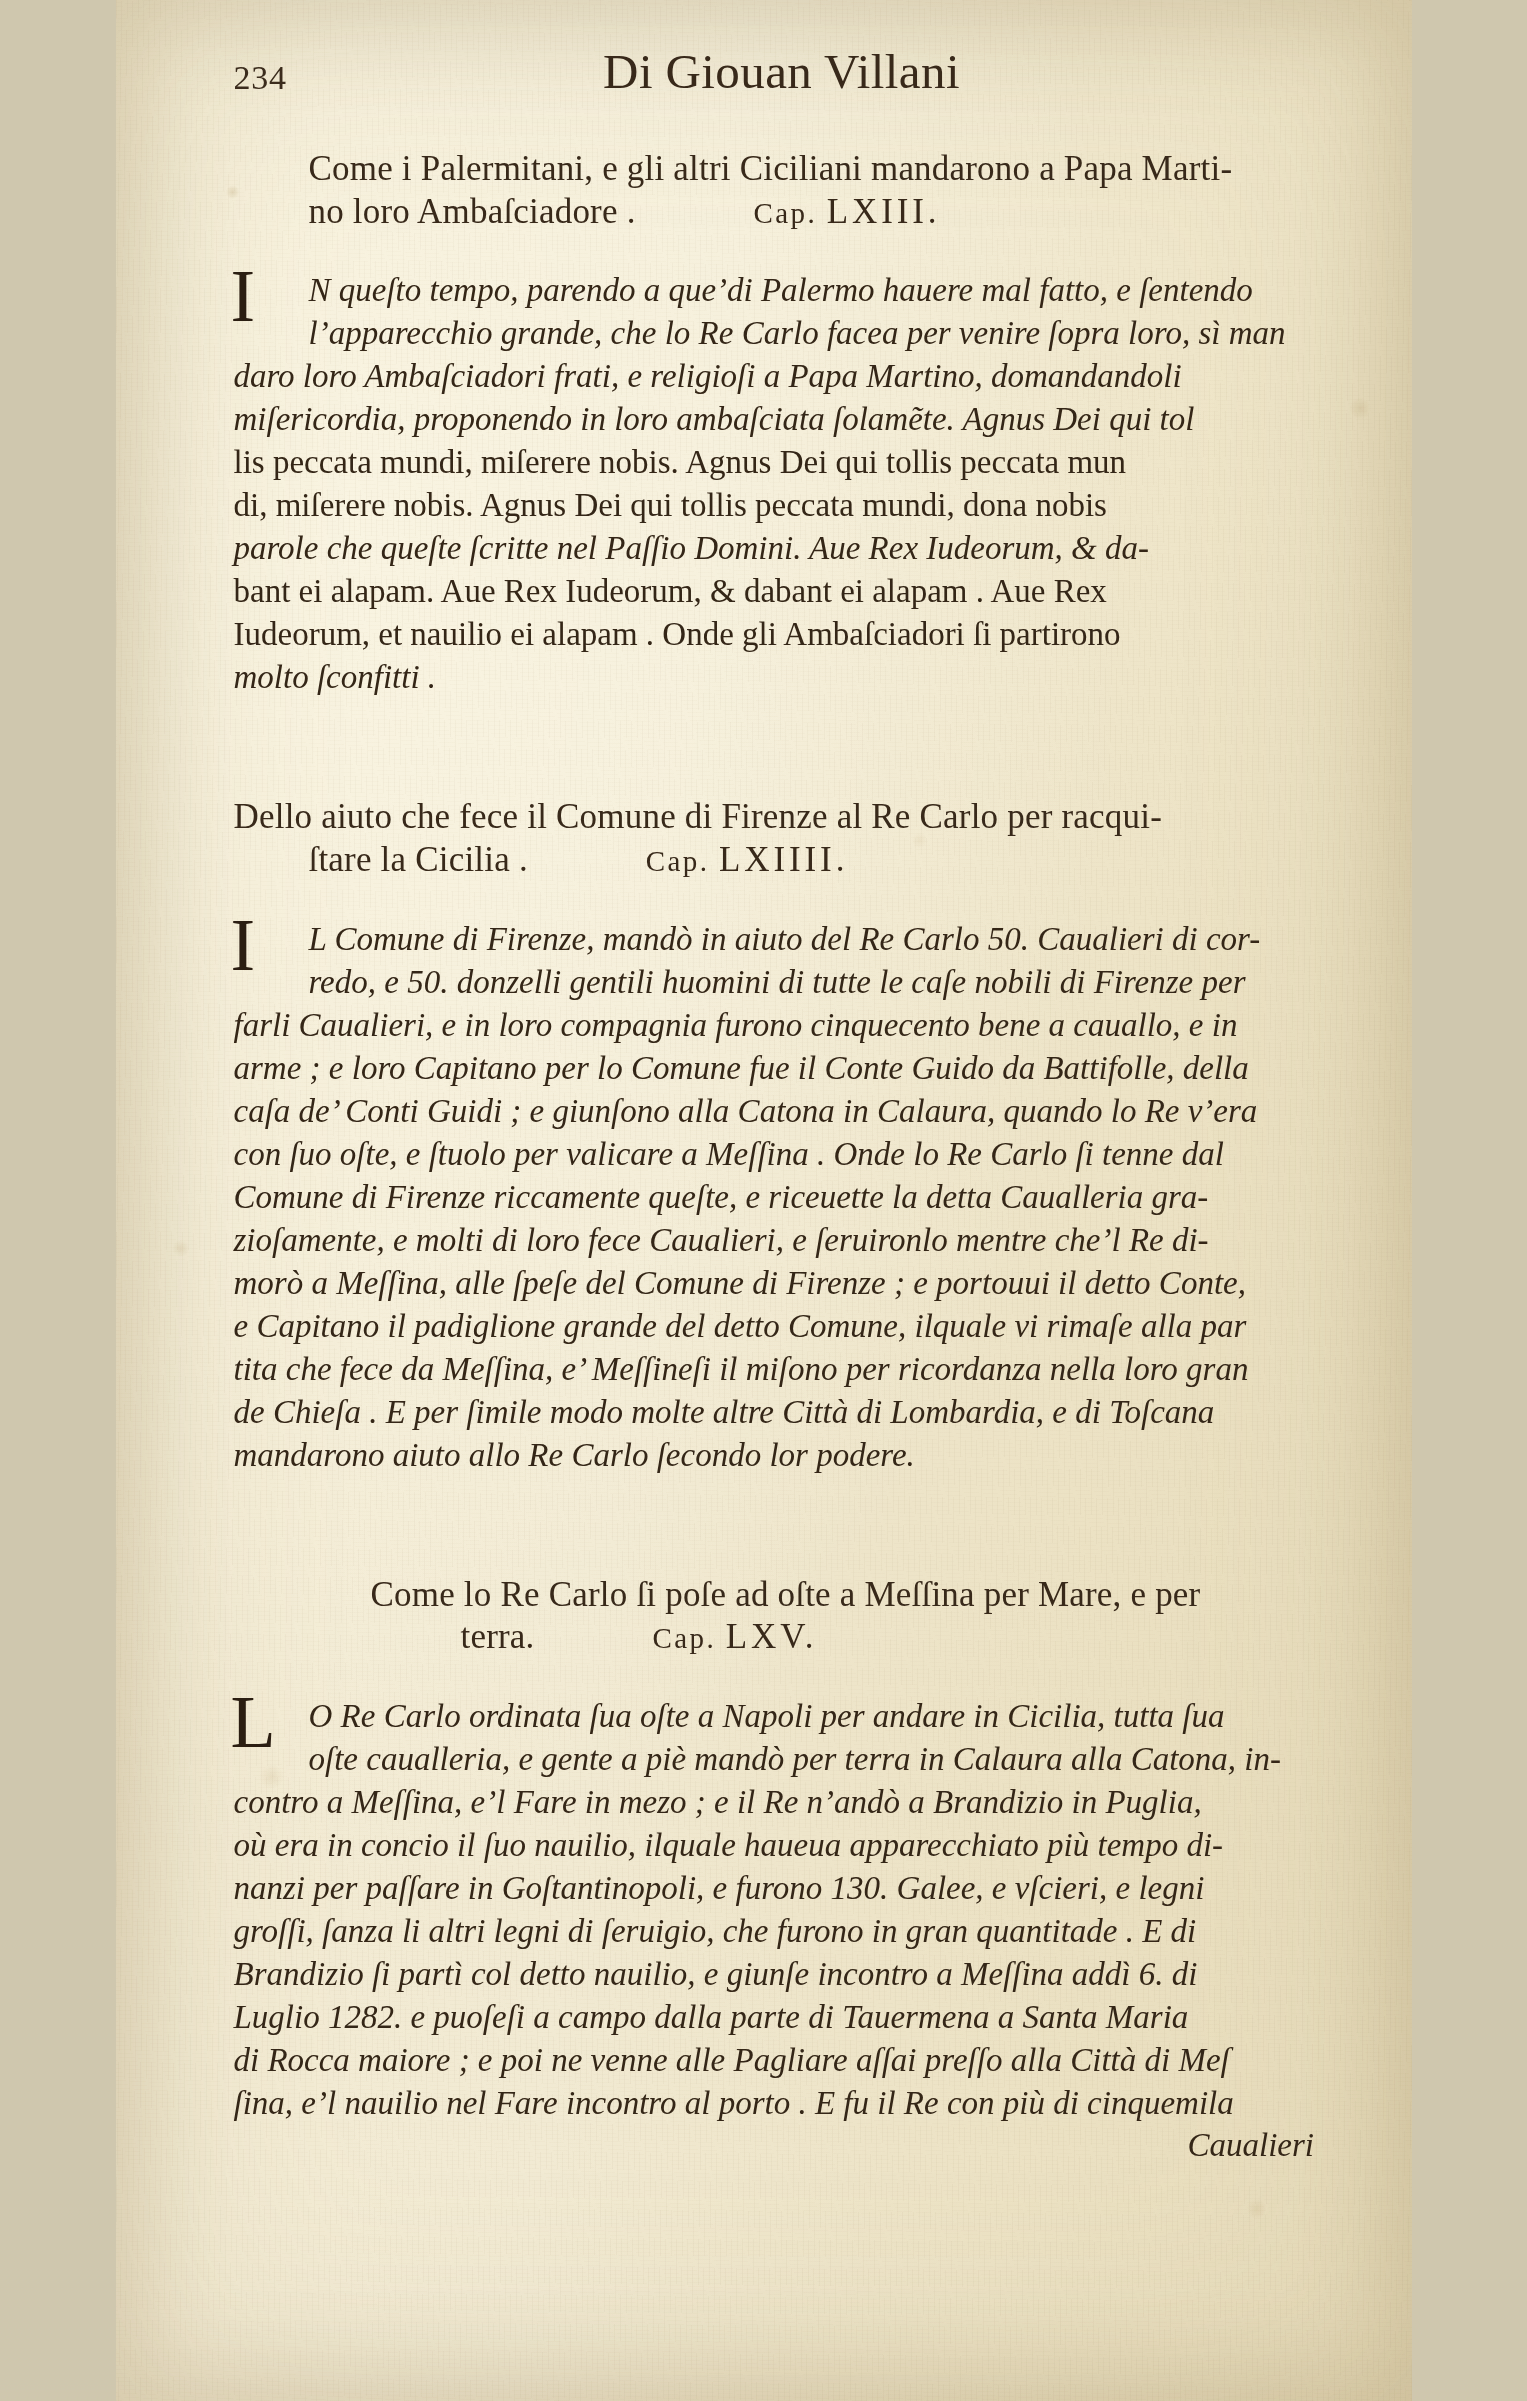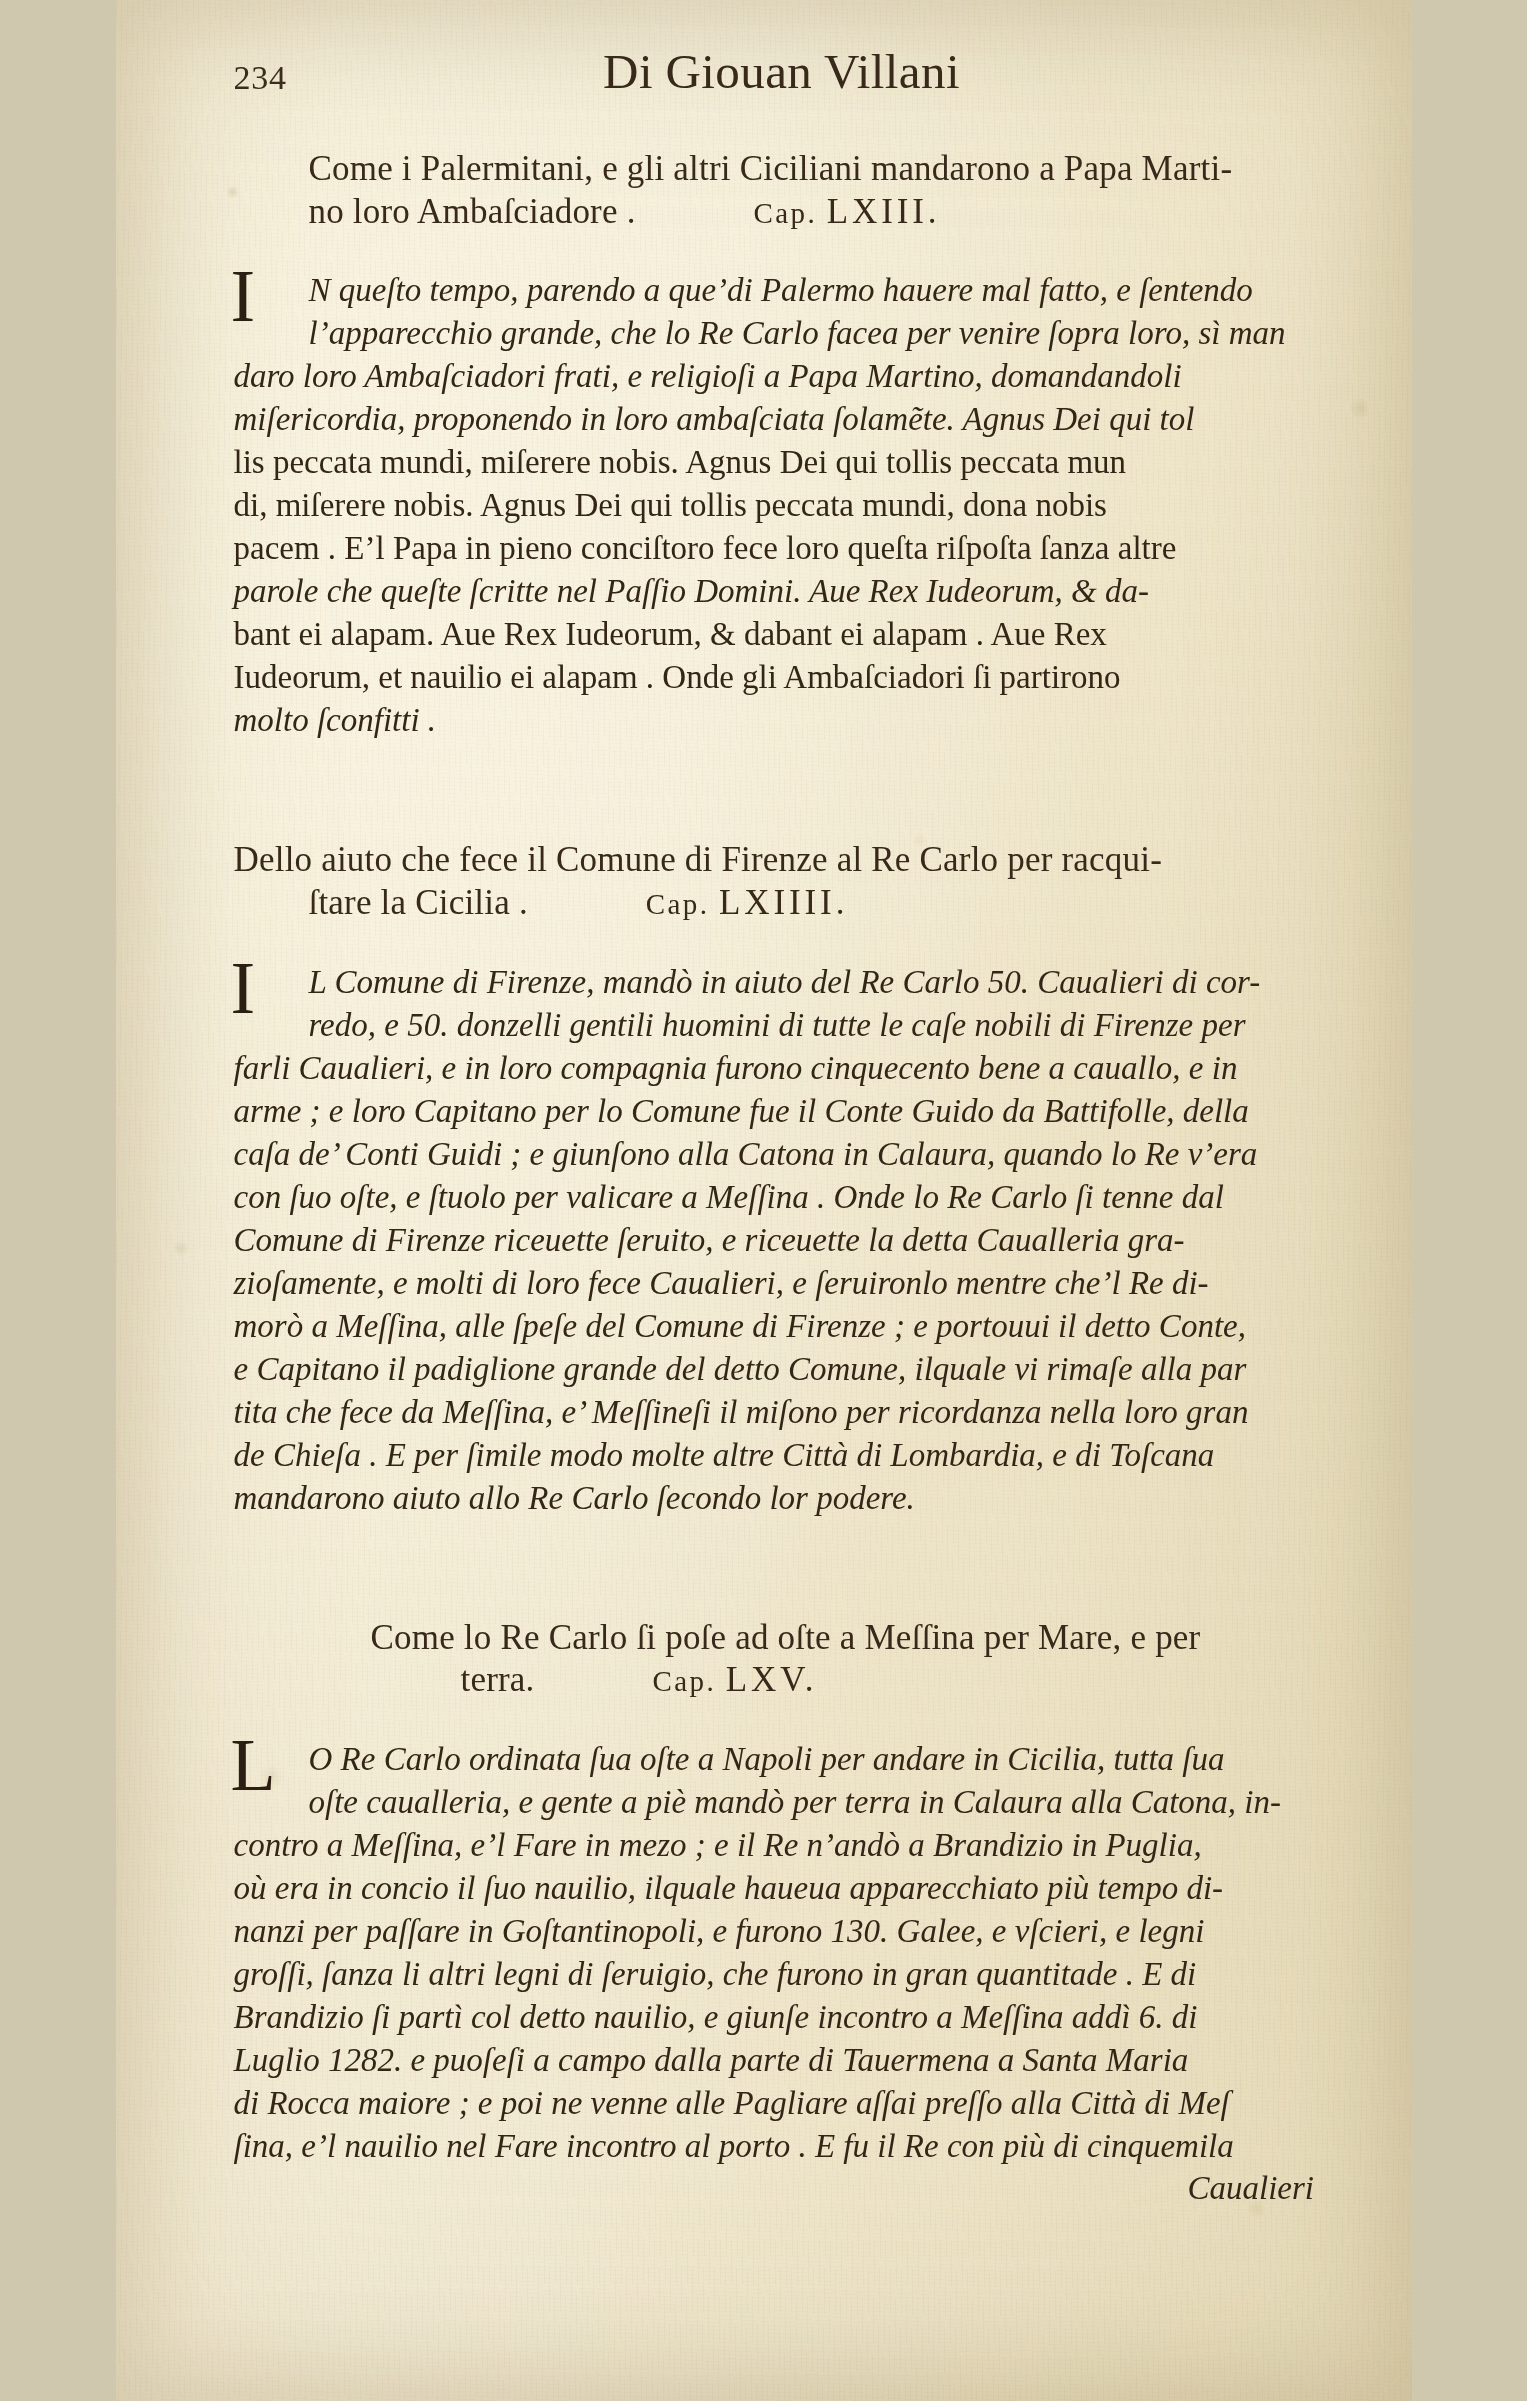--- a/index.html
+++ b/index.html
@@ -181,21 +181,20 @@
     <div class="spacer-md"></div>
 
     <div class="para italic">
       <span class="dropcap">I</span>
       <span class="ln hang">N queſto tempo, parendo a que’di Palermo hauere mal fatto, e ſentendo</span>
       <span class="ln hang">l’apparecchio grande, che lo Re Carlo facea per venire ſopra loro, sì man</span>
       <span class="ln">daro loro Ambaſciadori frati, e religioſi a Papa Martino, domandandoli</span>
       <span class="ln">miſericordia, proponendo in loro ambaſciata ſolamẽte. Agnus Dei qui tol</span>
       <span class="ln rm">lis peccata mundi, miſerere nobis. Agnus Dei qui tollis peccata mun</span>
       <span class="ln rm">di, miſerere nobis. Agnus Dei qui tollis peccata mundi, dona nobis</span>
-      <span class="ln rm">pacem . E’l Papa in pieno conciſtoro fece loro queſta riſpoſta ſanza altre</span>
       <span class="ln">parole che queſte ſcritte nel Paſſio Domini. Aue Rex Iudeorum, &amp; da-</span>
       <span class="ln rm">bant ei alapam. Aue Rex Iudeorum, &amp; dabant ei alapam . Aue Rex</span>
       <span class="ln rm">Iudeorum, et nauilio ei alapam . Onde gli Ambaſciadori ſi partirono</span>
       <span class="ln">molto ſconfitti .</span>
     </div>
 
     <div class="spacer-lg"></div>
 
     <div class="chaphead">
       <span class="l1">Dello aiuto che fece il Comune di Firenze al Re Carlo per racqui-</span>
@@ -208,21 +207,21 @@
     <div class="spacer-md"></div>
 
     <div class="para italic">
       <span class="dropcap">I</span>
       <span class="ln hang">L Comune di Firenze, mandò in aiuto del Re Carlo 50. Caualieri di cor-</span>
       <span class="ln hang">redo, e 50. donzelli gentili huomini di tutte le caſe nobili di Firenze per</span>
       <span class="ln">farli Caualieri, e in loro compagnia furono cinquecento bene a cauallo, e in</span>
       <span class="ln">arme ; e loro Capitano per lo Comune fue il Conte Guido da Battifolle, della</span>
       <span class="ln">caſa de’ Conti Guidi ; e giunſono alla Catona in Calaura, quando lo Re v’era</span>
       <span class="ln">con ſuo oſte, e ſtuolo per valicare a Meſſina . Onde lo Re Carlo ſi tenne dal</span>
-      <span class="ln">Comune di Firenze riceuette ſeruito, e riceuette la detta Caualleria gra-</span>
+      <span class="ln">Comune di Firenze riccamente queſte, e riceuette la detta Caualleria gra-</span>
       <span class="ln">zioſamente, e molti di loro fece Caualieri, e ſeruironlo mentre che’l Re di-</span>
       <span class="ln">morò a Meſſina, alle ſpeſe del Comune di Firenze ; e portouui il detto Conte,</span>
       <span class="ln">e Capitano il padiglione grande del detto Comune, ilquale vi rimaſe alla par</span>
       <span class="ln">tita che fece da Meſſina, e’ Meſſineſi il miſono per ricordanza nella loro gran</span>
       <span class="ln">de Chieſa . E per ſimile modo molte altre Città di Lombardia, e di Toſcana</span>
       <span class="ln">mandarono aiuto allo Re Carlo ſecondo lor podere.</span>
     </div>
 
     <div class="spacer-lg"></div>
 

